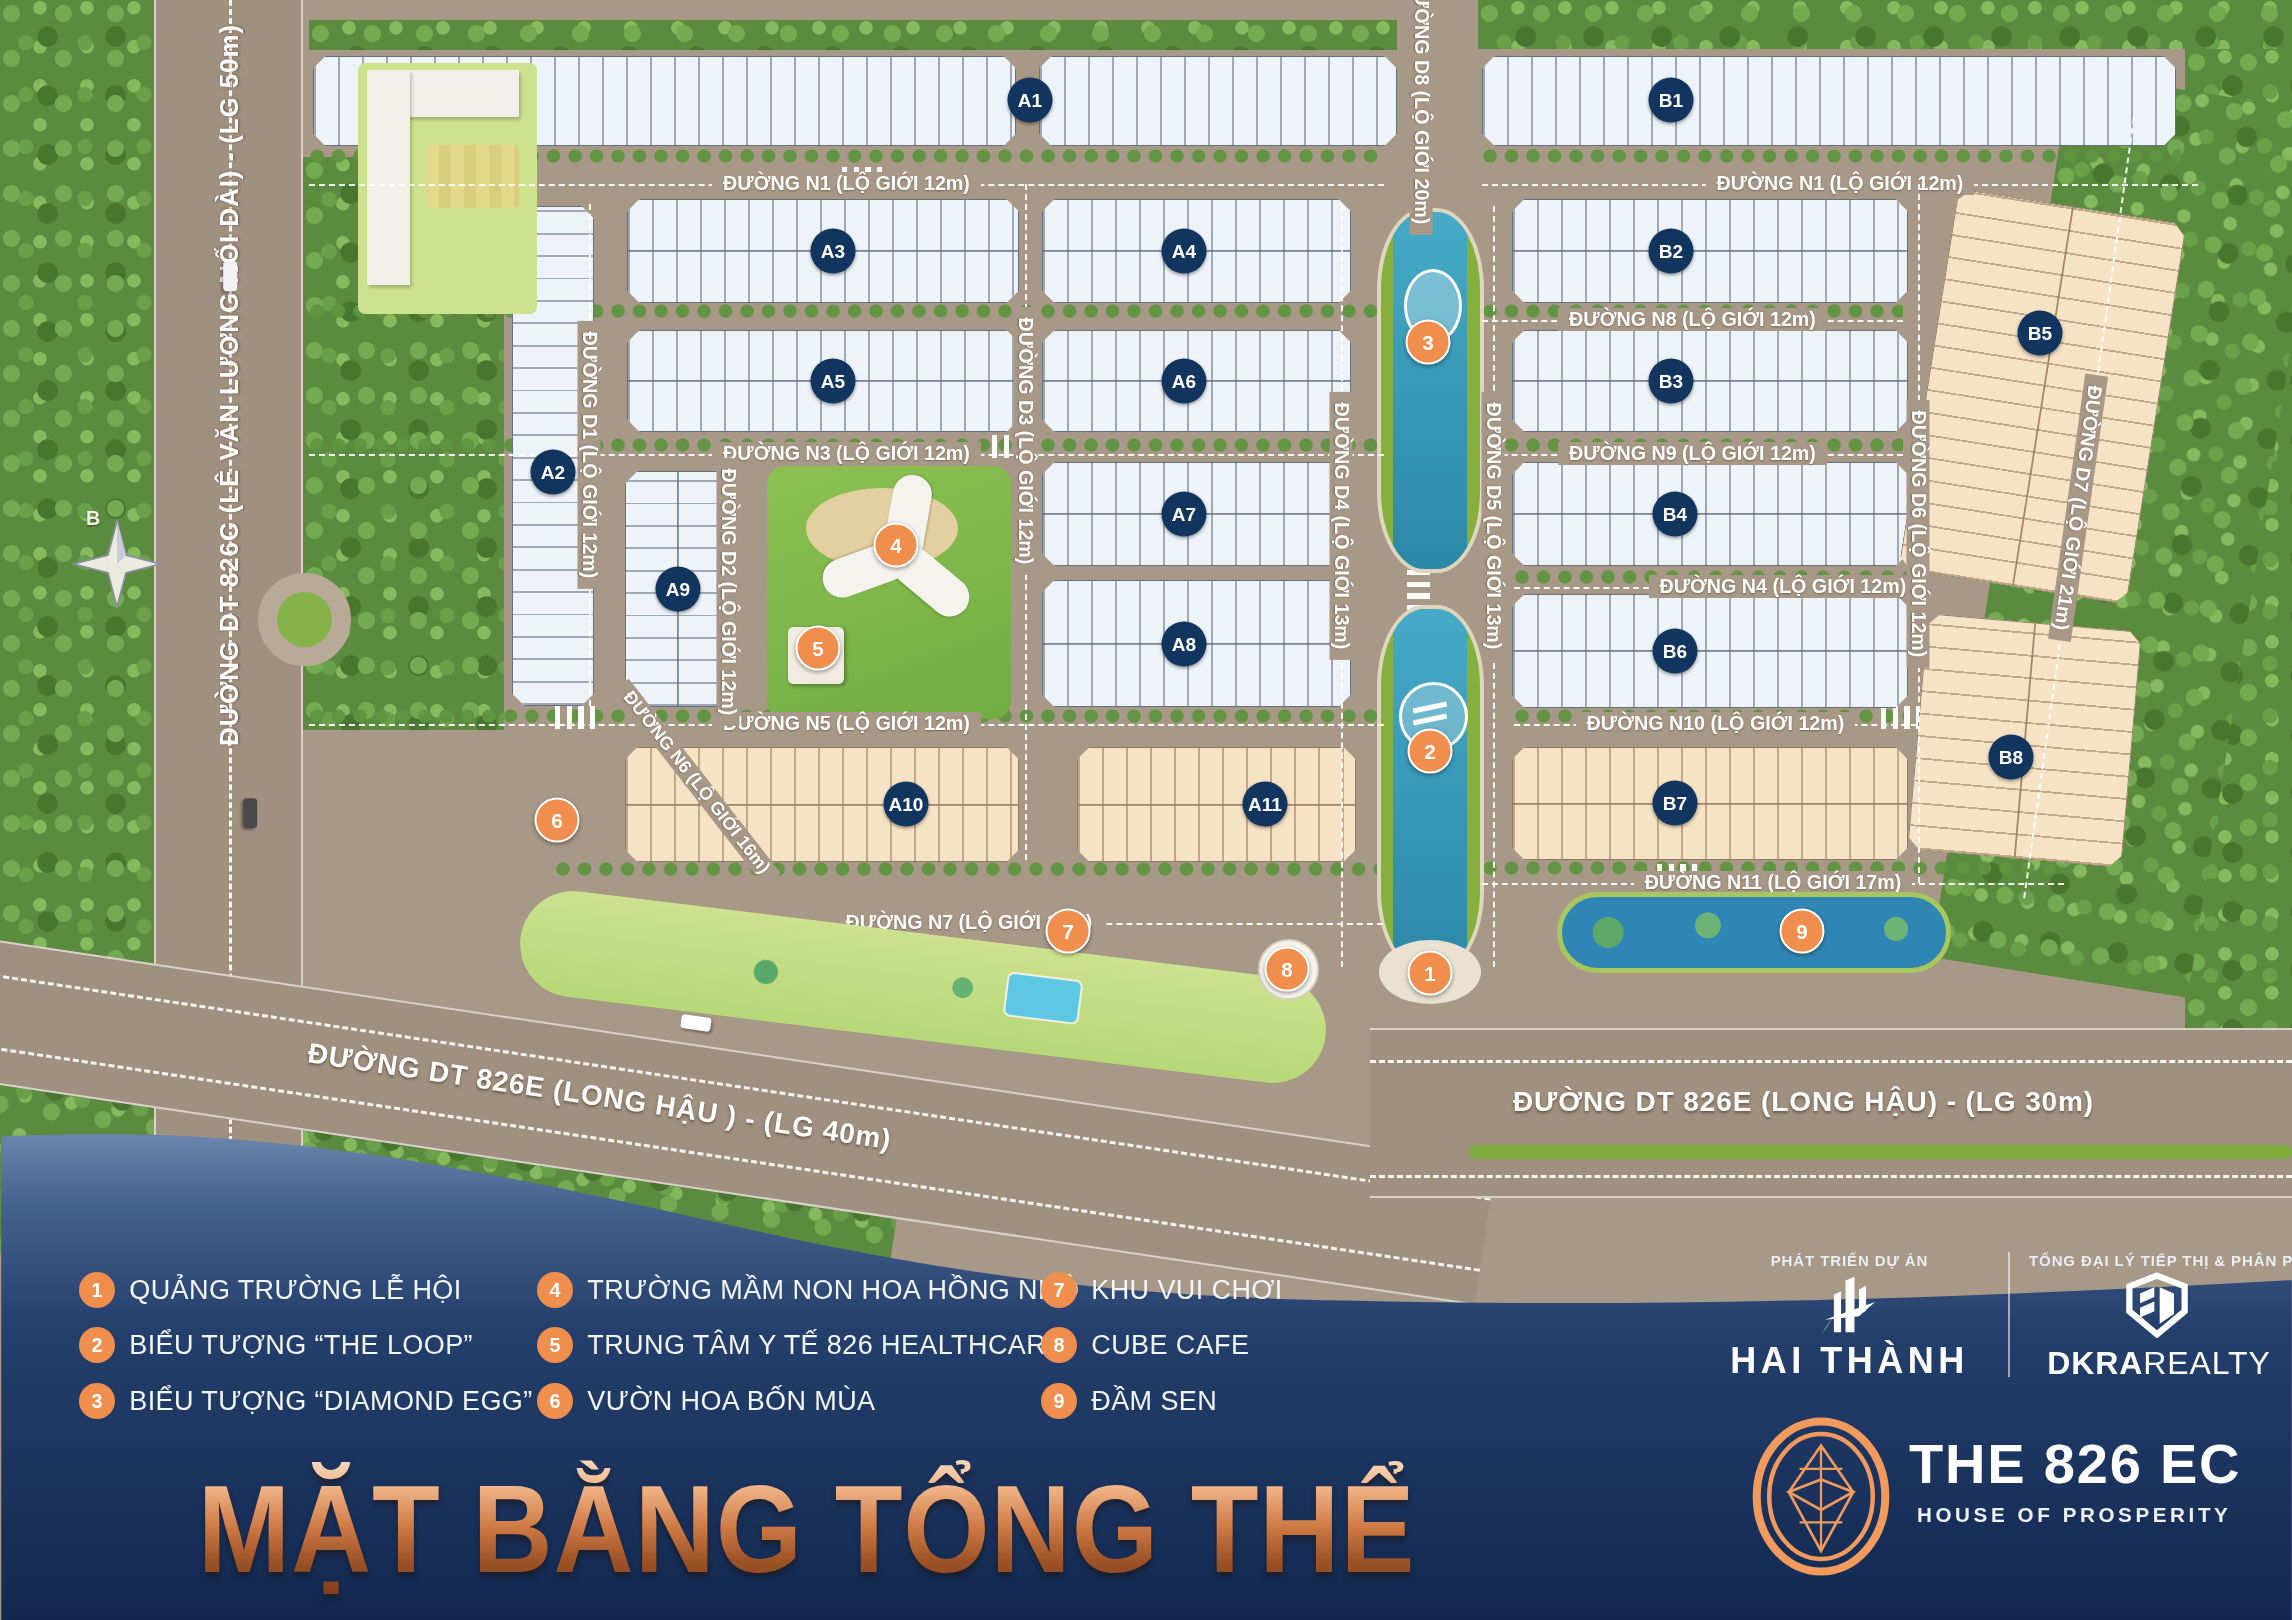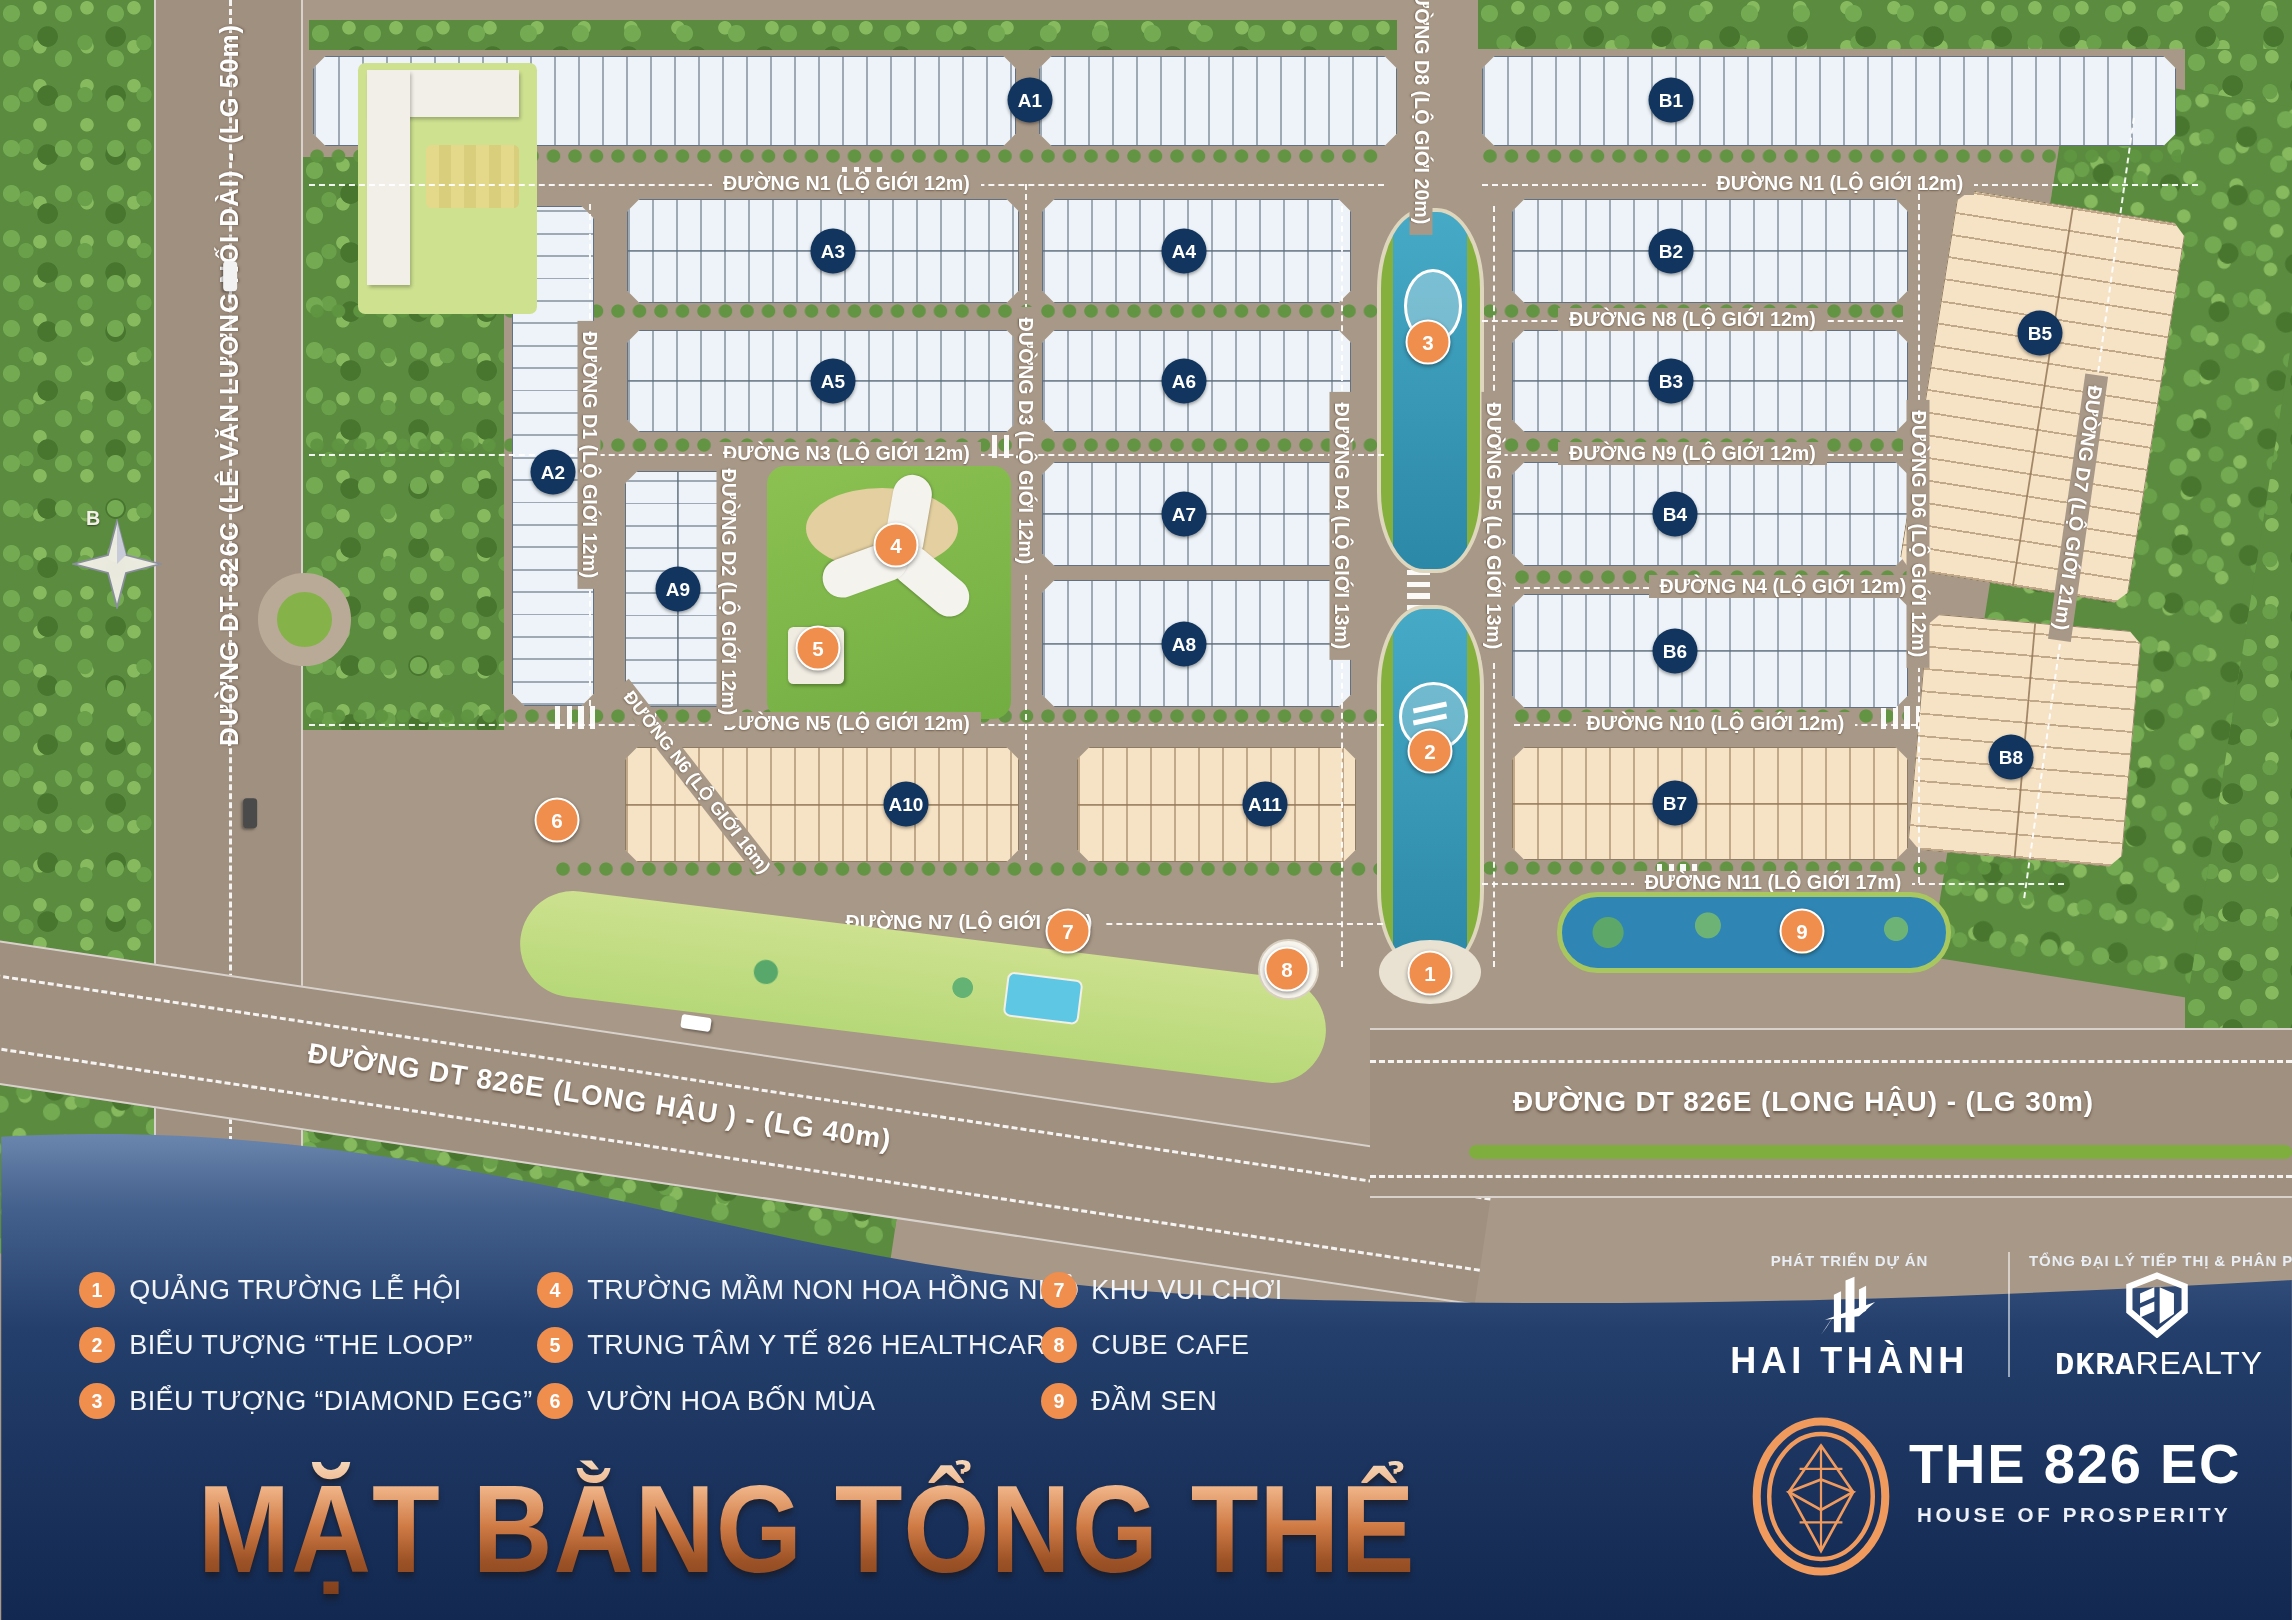--- a/index.html
+++ b/index.html
@@ -92,21 +92,21 @@
   .panel-svg{position:absolute;left:0;top:1110px;z-index:20;}
   .panel-item{position:absolute;z-index:22;color:#fff;}
   .legend-title{font-size:39px;font-weight:800;letter-spacing:0.9px;}
   .legend-item{display:flex;align-items:center;gap:14.3px;}
   .lnum{width:36px;height:36px;border-radius:50%;background:#ef8e4d;color:#fff;font-weight:700;font-size:19.7px;
     display:flex;align-items:center;justify-content:center;flex:none;}
   .ltext{font-size:27px;font-weight:400;color:#f2f5f9;letter-spacing:0.4px;white-space:nowrap;}
   .bheading{font-size:15px;font-weight:700;letter-spacing:0.9px;color:#e9eef5;text-align:center;white-space:nowrap;}
   .bname{font-weight:800;letter-spacing:4.5px;font-size:36px;text-align:center;white-space:nowrap;}
   .dkraname{font-size:32px;text-align:center;white-space:nowrap;letter-spacing:0.9px;}
-  .dkraname .bold{font-weight:800;font-family:Liberation Mono, monospace;}
+  .dkraname .bold{font-weight:800;}
   .dkraname .light{font-weight:300;}
   .project-name{font-size:56px;font-weight:800;letter-spacing:1.8px;white-space:nowrap;}
   .tagline{font-size:20.6px;font-weight:600;letter-spacing:3.6px;white-space:nowrap;color:#eef2f8;}
   .divider{position:absolute;width:1.8px;background:rgba(255,255,255,.55);z-index:22;}
   .big-title{position:absolute;left:72px;top:1458px;width:1469px;text-align:center;z-index:22;
     font-size:111px;font-weight:800;letter-spacing:0.9px;transform:scaleY(1.12);transform-origin:center top;
     background:linear-gradient(180deg,#f7dcc0 0%,#eeb184 22%,#cf7a45 48%,#9c5226 72%,#satisfy 0, #7a3b1a 100%);
     background:linear-gradient(180deg,#f7dcc0 0%,#eeb184 22%,#cf7a45 48%,#9c5226 72%,#7a3b1a 100%);
     -webkit-background-clip:text;background-clip:text;-webkit-text-fill-color:transparent;color:transparent;
     filter:drop-shadow(0 4.5px 2.7px rgba(25,15,8,.5));white-space:nowrap;}

